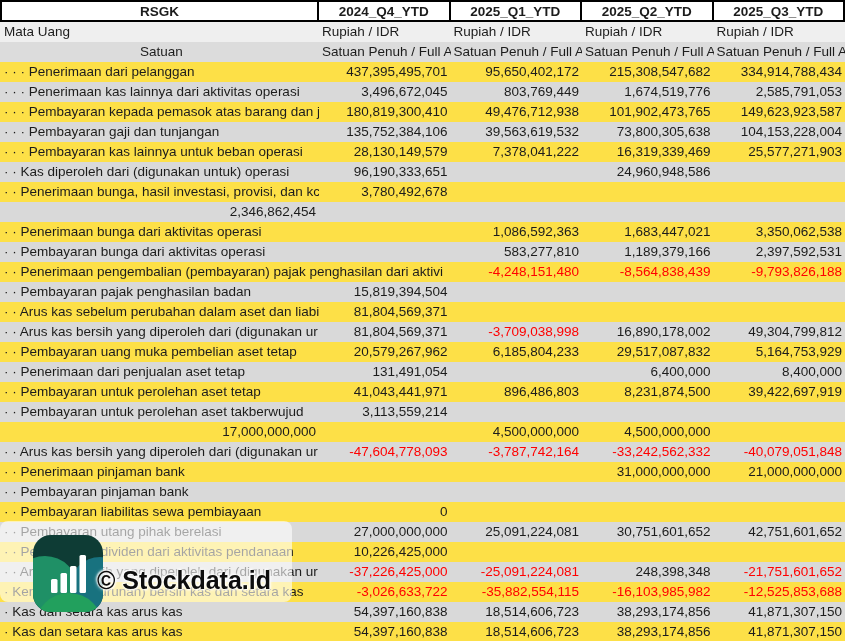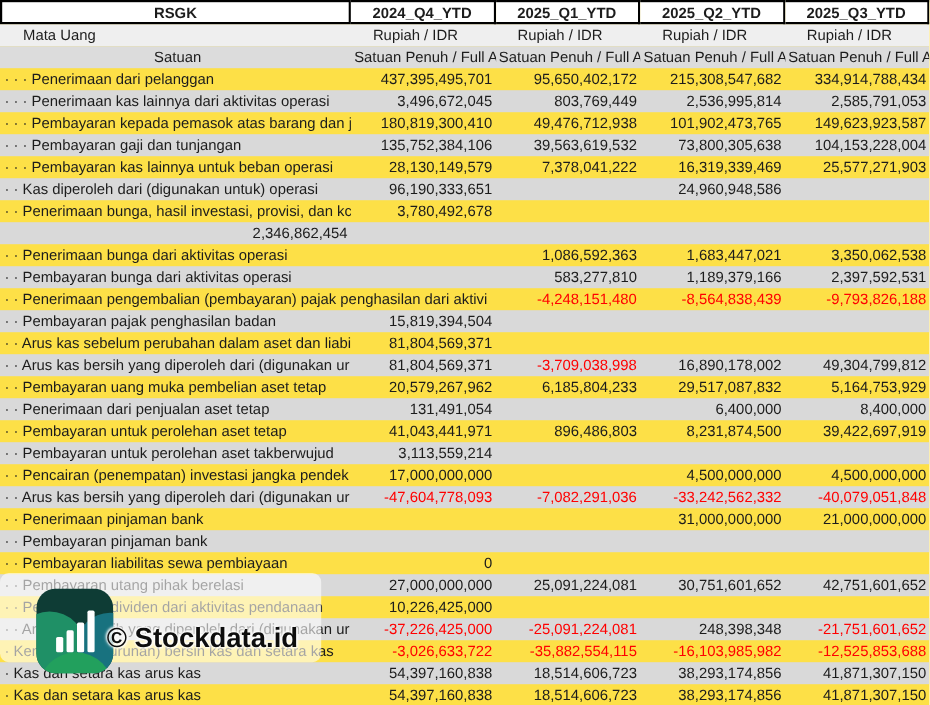--- a/index.html
+++ b/index.html
@@ -19,21 +19,21 @@
   .hcell {
     height:22px; display:flex; align-items:center; justify-content:center;
     border-top:2px solid #000; border-bottom:2px solid #000; border-right:2px solid #000;
     overflow:hidden; white-space:nowrap; background:#fff;
   }
   .hcell.ticker { border-left:2px solid #000; }
   .cell { overflow:hidden; white-space:nowrap; height:20px; line-height:20px; }
   .cell.label { padding-left:4px; }
   .cell.val-left { padding-left:3px; }
   .cell.val { text-align:right; padding-right:3px; }
-  .meta1 { background:#efefef;padding-left:17px; }
+  .meta1 { background:#efefef; }
   .meta2 { background:#dcdcdc;text-align:center; }
   .r-alt { background:#d9d9d9; }
   .neg { color:#ff0000; }
   .spill .label { overflow:visible; }
   
   .wm-panel {
     position:absolute; left:0; top:521px; width:292px; height:81px;
     background:rgba(255,255,255,0.60); border-radius:8px;
   }
   .wm-logo { position:absolute; left:33px; top:535px; width:70px; height:77px; }
@@ -81,21 +81,21 @@
         <div class="cell label">· · · Penerimaan dari pelanggan</div>
         <div class="cell val">437,395,495,701</div>
         <div class="cell val">95,650,402,172</div>
         <div class="cell val">215,308,547,682</div>
         <div class="cell val">334,914,788,434</div>
       </div>
       <div class="row r-alt">
         <div class="cell label">· · · Penerimaan kas lainnya dari aktivitas operasi</div>
         <div class="cell val">3,496,672,045</div>
         <div class="cell val">803,769,449</div>
-        <div class="cell val">2,536,995,814</div>
+        <div class="cell val">1,674,519,776</div>
         <div class="cell val">2,585,791,053</div>
       </div>
       <div class="row">
         <div class="cell label">· · · Pembayaran kepada pemasok atas barang dan ja</div>
         <div class="cell val">180,819,300,410</div>
         <div class="cell val">49,476,712,938</div>
         <div class="cell val">101,902,473,765</div>
         <div class="cell val">149,623,923,587</div>
       </div>
       <div class="row r-alt">
@@ -195,30 +195,29 @@
         <div class="cell val">39,422,697,919</div>
       </div>
       <div class="row r-alt">
         <div class="cell label">· · Pembayaran untuk perolehan aset takberwujud</div>
         <div class="cell val">3,113,559,214</div>
         <div class="cell val"></div>
         <div class="cell val"></div>
         <div class="cell val"></div>
       </div>
       <div class="row">
-        <div class="cell label">· · Pencairan (penempatan) investasi jangka pendek</div>
         <div class="cell val">17,000,000,000</div>
         <div class="cell val"></div>
         <div class="cell val">4,500,000,000</div>
         <div class="cell val">4,500,000,000</div>
       </div>
       <div class="row r-alt">
         <div class="cell label">· · Arus kas bersih yang diperoleh dari (digunakan ur</div>
         <div class="cell val neg">-47,604,778,093</div>
-        <div class="cell val neg">-7,082,291,036</div>
+        <div class="cell val neg">-3,787,742,164</div>
         <div class="cell val neg">-33,242,562,332</div>
         <div class="cell val neg">-40,079,051,848</div>
       </div>
       <div class="row">
         <div class="cell label">· · Penerimaan pinjaman bank</div>
         <div class="cell val"></div>
         <div class="cell val"></div>
         <div class="cell val">31,000,000,000</div>
         <div class="cell val">21,000,000,000</div>
       </div>

